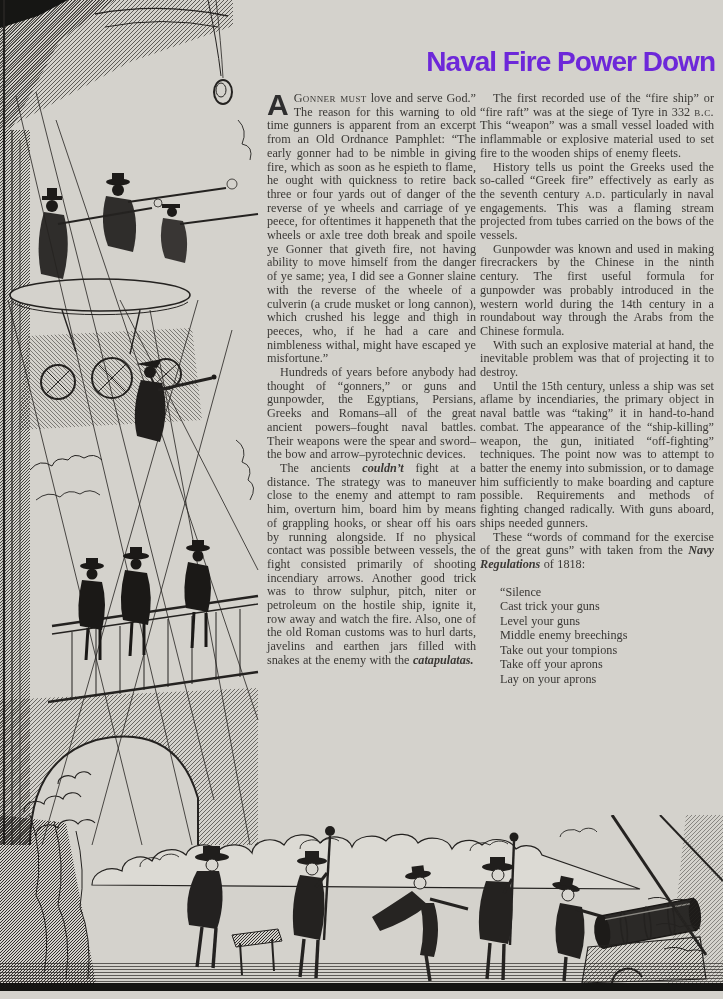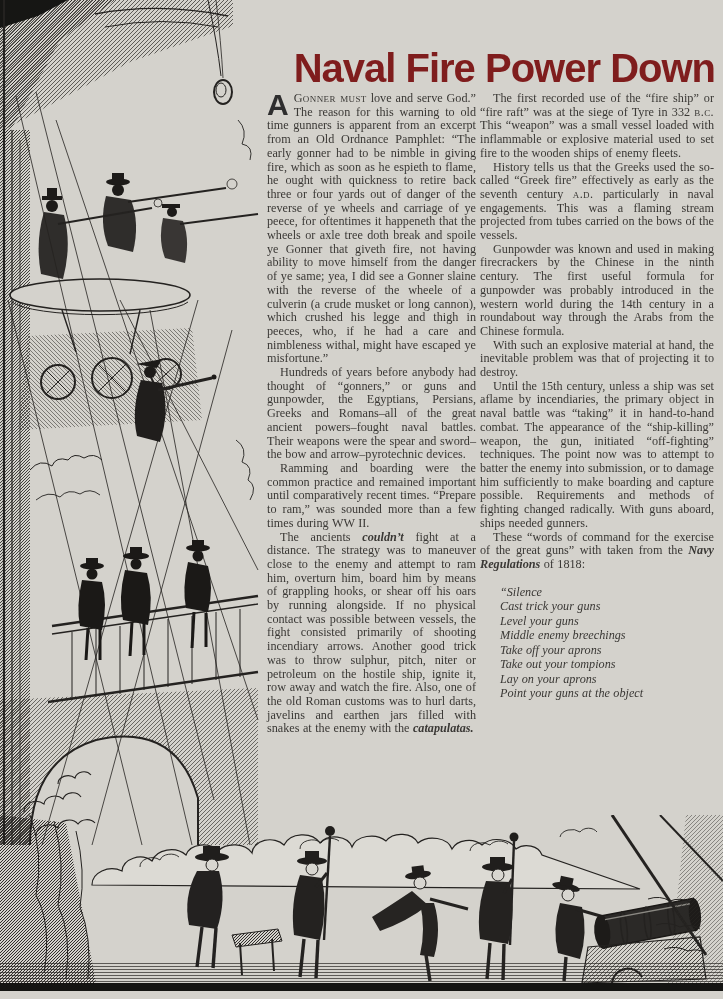--- a/index.html
+++ b/index.html
@@ -7,38 +7,38 @@
     position:relative;width:723px;height:999px;margin:0 auto;
     background:#d4d2cc;overflow:hidden;
     font-family:"Liberation Serif",serif;color:#3a3835;
   }
   .illu{position:absolute;pointer-events:none;}
   #illu-left{left:0;top:0;}
   #illu-bottom{left:0;top:815px;}
   .title{
     position:absolute;top:38px;right:8px;white-space:nowrap;
     font-family:"Liberation Sans",sans-serif;font-weight:bold;
-    font-size:40px;letter-spacing:-1px;color:#7f1d1d;margin-top:8px;
+    font-size:28px;letter-spacing:-1px;color:#6d28d9;margin-top:8px;
   }
   .col{
     position:absolute;top:92px;
     font-size:12.2px;line-height:13.7px;
     text-align:justify;word-spacing:.4px;
   }
   #col-left{left:267px;width:209px;}
   #col-right{left:480px;width:234px;}
   .para{margin:0;text-indent:13px;}
   .para.first{text-indent:0;}
   .dropcap{
     float:left;font-family:"Liberation Sans",sans-serif;font-weight:bold;
     font-size:30px;line-height:24px;padding:1px 5px 0 0;color:#2e2e2e;
   }
   .sc{font-variant:small-caps;letter-spacing:.4px;}
   .em{font-style:italic;font-weight:bold;}
-  .quote{font-style:italic;margin:13px 0 16px 20px;line-height:14.5px;text-align:left;}
+  .quote{margin:13px 0 16px 20px;line-height:14.5px;text-align:left;}
   .quote div{white-space:nowrap;}
   svg .ink{stroke:#242220;fill:none;}
 </style>
 </head>
 <body>
 
 <div class="page">
 
   <svg id="illu-left" class="illu" width="260" height="845" viewBox="0 0 260 845" xmlns="http://www.w3.org/2000/svg">
     <defs>
@@ -282,37 +282,35 @@
     </g>
 
     <rect x="0" y="168" width="723" height="8" fill="#141412"></rect>
   </svg>
 
   <h1 class="title">Naval Fire Power Down</h1>
 
   <div id="col-left" class="col">
       <p class="para first"><span class="dropcap">A</span><span class="sc">Gonner must</span><span class=""> love and serve God.” The reason for this warning to old time gunners is apparent from an excerpt from an Old Ordnance Pamphlet: “The early gonner had to be nimble in giving fire, which as soon as he espieth to flame, he ought with quickness to retire back three or four yards out of danger of the reverse of ye wheels and carriage of ye peece, for oftentimes it happeneth that the wheels or axle tree doth break and spoile ye Gonner that giveth fire, not having ability to move himself from the danger of ye same; yea, I did see a Gonner slaine with the reverse of the wheele of a culverin (a crude musket or long cannon), which crushed his legge and thigh in peeces, who, if he had a care and nimbleness withal, might have escaped ye misfortune.”</span></p>
       <p class="para"><span class="">Hundreds of years before anybody had thought of “gonners,” or guns and gunpowder, the Egyptians, Persians, Greeks and Romans–all of the great ancient powers–fought naval battles. Their weapons were the spear and sword–the bow and arrow–pyrotechnic devices.</span></p>
-      <p class="para"><span class="">Ramming and boarding were the common practice and remained important until comparatively recent times. “Prepare to ram,” was sounded more than a few times during WW II.</span></p>
       <p class="para"><span class="">The ancients </span><span class="em">couldn’t</span><span class=""> fight at a distance. The strategy was to maneuver close to the enemy and attempt to ram him, overturn him, board him by means of grappling hooks, or shear off his oars by running alongside. If no physical contact was possible between vessels, the fight consisted primarily of shooting incendiary arrows. Another good trick was to throw sulphur, pitch, niter or petroleum on the hostile ship, ignite it, row away and watch the fire. Also, one of the old Roman customs was to hurl darts, javelins and earthen jars filled with snakes at the enemy with the </span><span class="em">catapulatas.</span></p>
     </div>
 
   <div id="col-right" class="col">
 
     <p class="para"><span class="">The first recorded use of the “fire ship” or “fire raft” was at the siege of Tyre in 332 </span><span class="sc">b.c.</span><span class=""> This “weapon” was a small vessel loaded with inflammable or explosive material used to set fire to the wooden ships of enemy fleets.</span></p>
-      <p class="para"><span class="">History tells us that the Greeks used the so-called “Greek fire” effectively as early as the seventh century </span><span class="sc">a.d.</span><span class=""> particularly in naval engagements. This was a flaming stream projected from tubes carried on the bows of the vessels.</span></p>
+      <p class="para"><span class="">History tells us point the Greeks used the so-called “Greek fire” effectively as early as the seventh century </span><span class="sc">a.d.</span><span class=""> particularly in naval engagements. This was a flaming stream projected from tubes carried on the bows of the vessels.</span></p>
       <p class="para"><span class="">Gunpowder was known and used in making firecrackers by the Chinese in the ninth century. The first useful formula for gunpowder was probably introduced in the western world during the 14th century in a roundabout way through the Arabs from the Chinese formula.</span></p>
       <p class="para"><span class="">With such an explosive material at hand, the inevitable problem was that of projecting it to destroy.</span></p>
       <p class="para"><span class="">Until the 15th century, unless a ship was set aflame by incendiaries, the primary object in naval battle was “taking” it in hand-to-hand combat. The appearance of the “ship-killing” weapon, the gun, initiated “off-fighting” techniques. The point now was to attempt to batter the enemy into submission, or to damage him sufficiently to make boarding and capture possible. Requirements and methods of fighting changed radically. With guns aboard, ships needed gunners.</span></p>
       <p class="para"><span class="">These “words of command for the exercise of the great guns” with taken from the </span><span class="em">Navy Regulations</span><span class=""> of 1818:</span></p>
       <div class="quote" id="quote-block">
         <div>“Silence</div>
         <div>Cast trick your guns</div>
         <div>Level your guns</div>
         <div>Middle enemy breechings</div>
+        <div>Take out your tompions</div>
         <div>Take off your aprons</div>
-        <div>Take out your tompions</div>
         <div>Lay on your aprons</div>
-        <div>Point your guns at the object</div>
       </div>
   </div>
 
 </div>
 
 </body></html>

